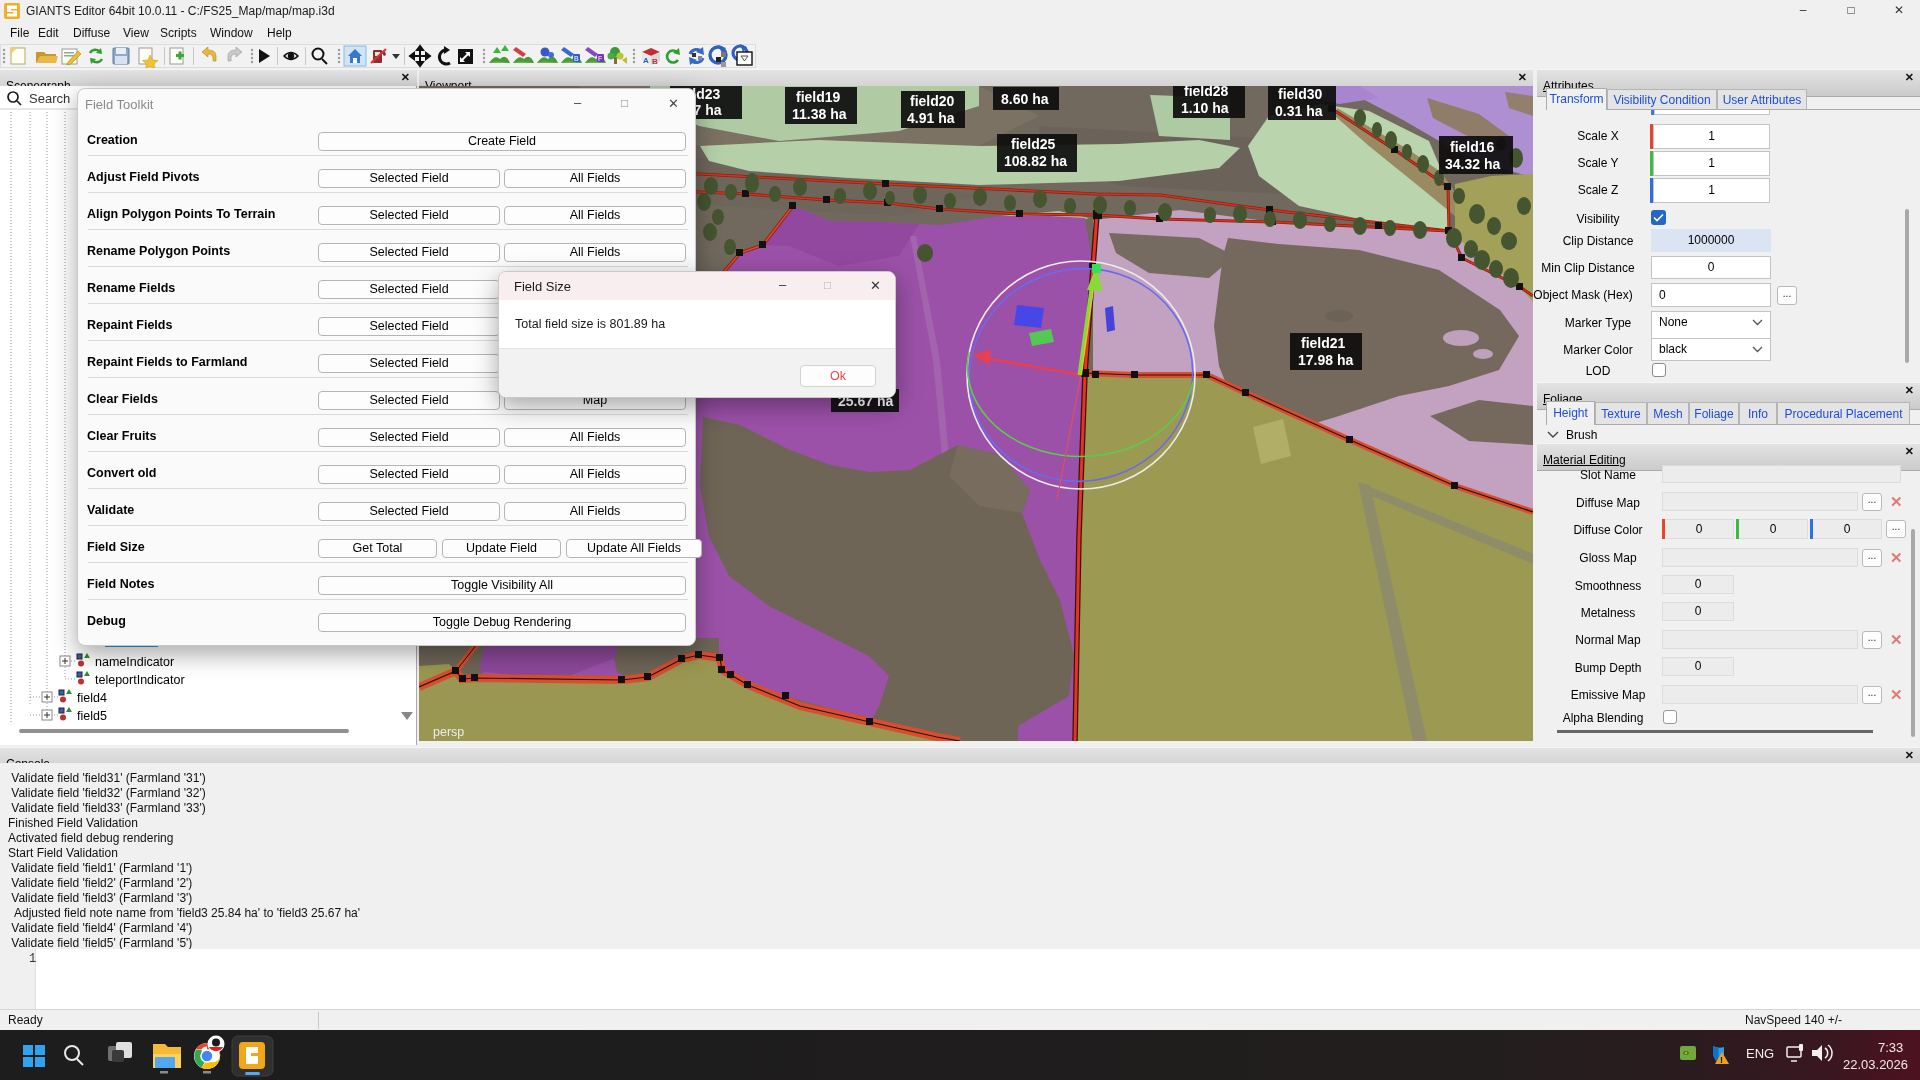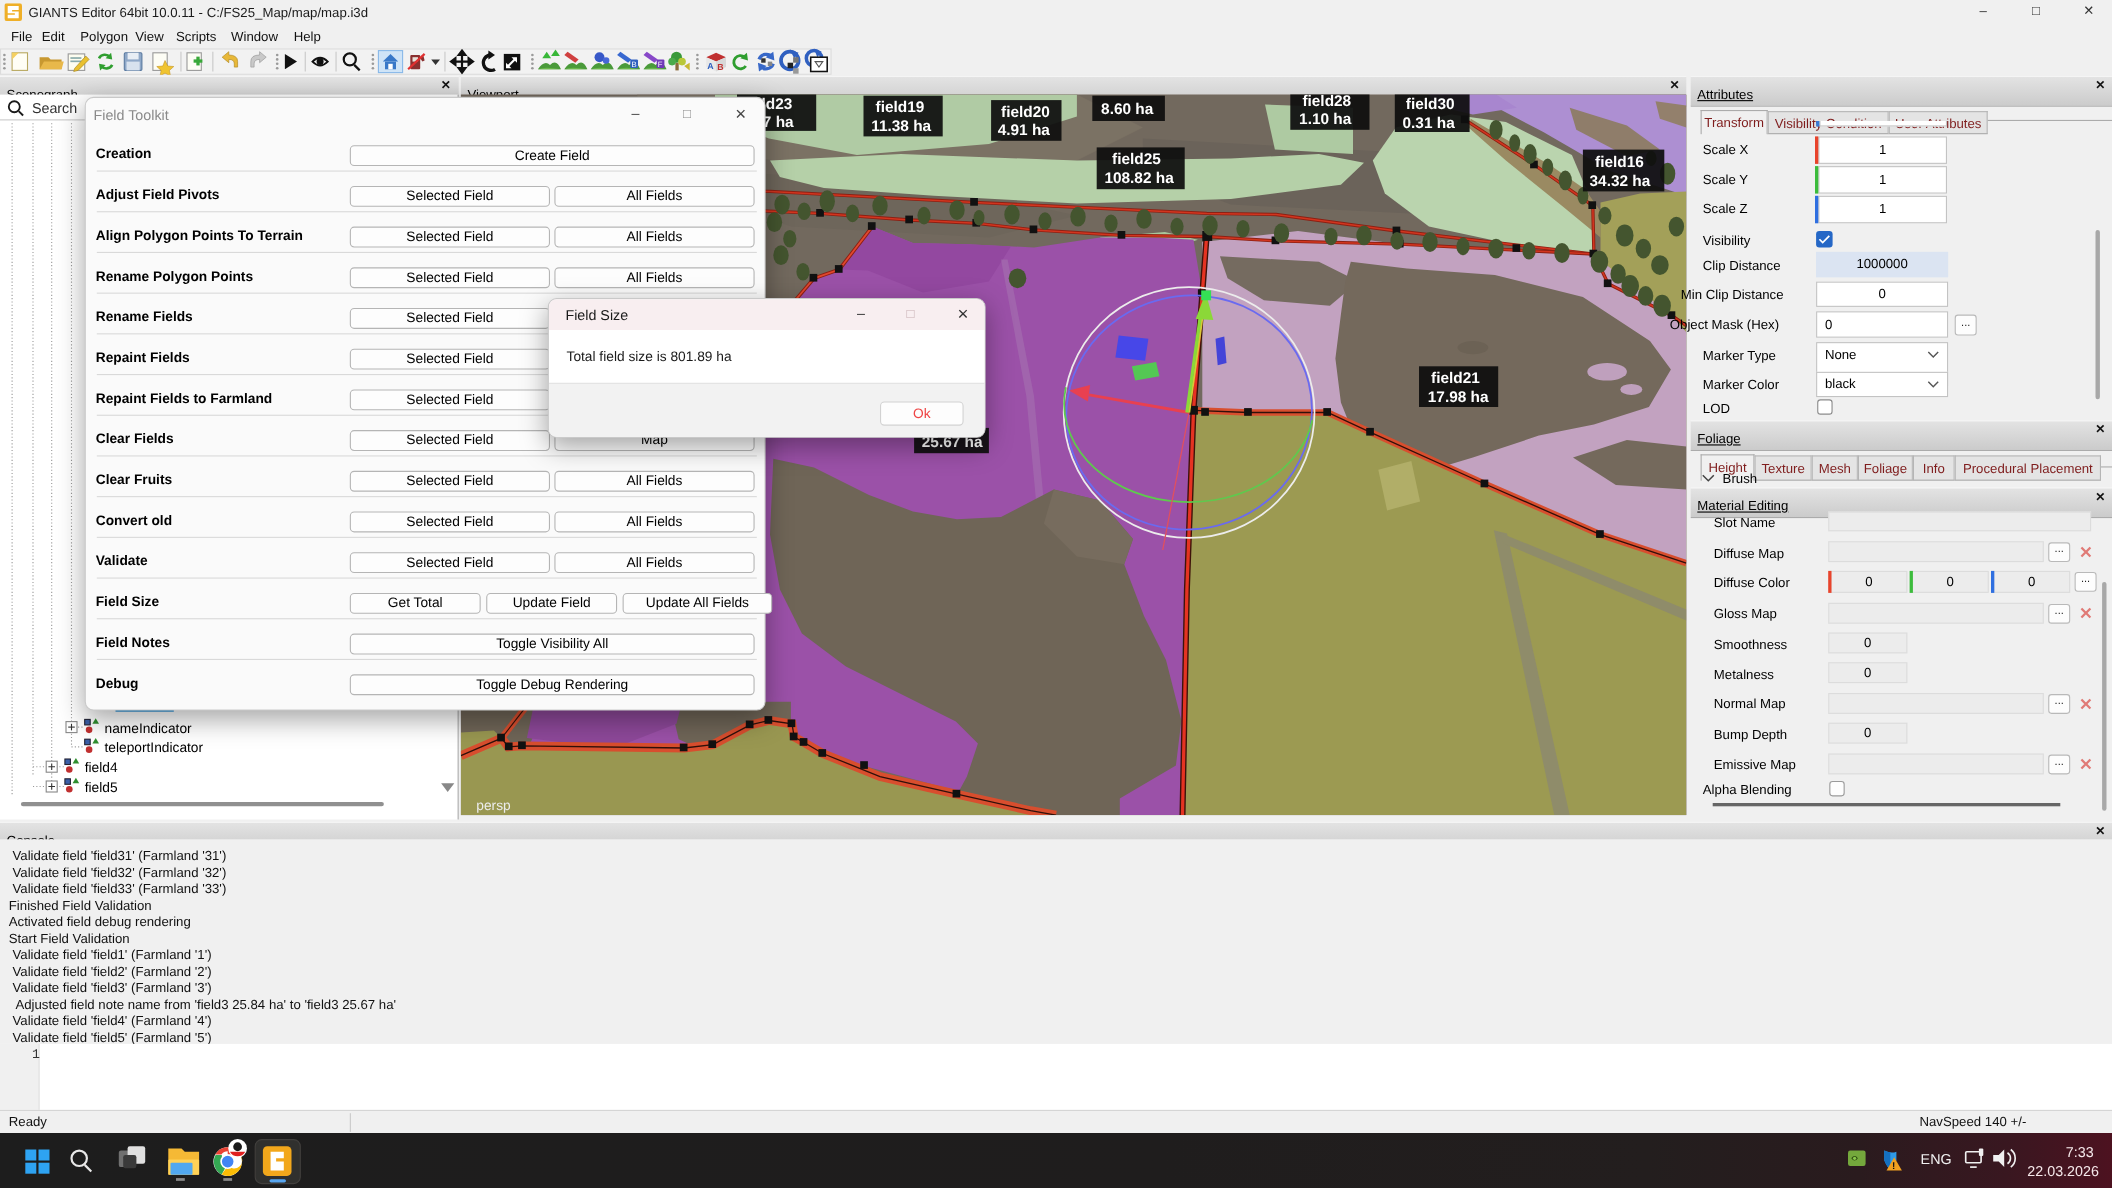--- a/index.html
+++ b/index.html
@@ -10,24 +10,24 @@
   #titlebar { left:0; top:0; width:1920px; height:22px; background:#f0f0f0; font-size:12px; color:#1a1a1a; }
   #menubar { left:0; top:22px; width:1920px; height:22px; background:#f0f0f0; font-size:12px; color:#111; }
   #menubar span { position:absolute; top:4px; }
   #toolbar { left:0; top:44px; width:1920px; height:24px; background:#f0f0f0; }
   .winbtn { position:absolute; top:0; width:30px; height:22px; text-align:center; line-height:20px; font-size:12px; color:#333; }
   
   .phead { position:absolute; height:28px; background:linear-gradient(#e3e3e3,#cbcbcb); border-top:1px solid #f5f5f5; border-bottom:1px solid #ababab; font-size:12px; color:#000; padding:9px 0 0 6px;text-decoration:underline; }
   .phx { position:absolute; right:6px; top:1px; font-size:11px; color:#111; font-weight:bold; }
   
   #scenegraph { left:0; top:86px; width:417px; height:659px; background:#fff; border-right:1px solid #a9a9a9; }
-  .tab { position:absolute; font-size:12px; color:#7f1d1d; text-align:center;margin-top:12px; }
+  .tab { position:absolute; font-size:12px; color:#1d4ed8; text-align:center; }
   .tab.active { background:#f0f0f0; border:1px solid #ababab; border-bottom:none; }
   .tab.inactive { background:#e4e4e4; border:1px solid #b5b5b5; border-bottom:1px solid #ababab; }
-  .alabel { position:absolute; font-size:12px; color:#000; text-align:left; }
+  .alabel { position:absolute; font-size:12px; color:#000; text-align:center; }
   .ainput { position:absolute; background:#fff; border:1px solid #c3c3c3; font-size:12px; color:#000; text-align:center; }
   .cbar { position:absolute; width:3px; }
   .dots3 { position:absolute; background:#fdfdfd; border:1px solid #b9b9b9; border-radius:3px; font-size:10px; text-align:center; color:#222; }
   .redx { position:absolute; color:#e07a76; font-size:15px; font-weight:bold; }
   
   #console-log { left:0; top:763px; width:1920px; height:186px; background:#f0f0f0; font-size:12px; color:#111; line-height:15px; white-space:pre; overflow:hidden; }
   #console-input { left:0; top:949px; width:1920px; height:60px; background:#fff; }
   #statusbar { left:0; top:1009px; width:1920px; height:21px; background:#f0f0f0; border-top:1px solid #d5d5d5; font-size:12px; color:#111;padding-left:20px; }
   
   #taskbar { left:0; top:1030px; width:1920px; height:50px; background:linear-gradient(90deg,#1d1d1d 0%,#1f1d1d 55%,#231e1e 78%,#2a1b1e 88%,#391720 95%,#4d1220 100%); }
@@ -51,21 +51,21 @@
       </svg>
     <span class="abs" style="left:26px;top:4px">GIANTS Editor 64bit 10.0.11 - C:/FS25_Map/map/map.i3d</span>
     <span class="winbtn" style="left:1788px">–</span>
     <span class="winbtn" style="left:1836px">□</span>
     <span class="winbtn" style="left:1884px">✕</span>
   </div>
 
   <div class="abs" id="menubar">
     <span style="left:10px">File</span>
     <span style="left:38px">Edit</span>
-    <span style="left:73px">Polygon</span>
+    <span style="left:73px">Diffuse</span>
     <span style="left:123px">View</span>
     <span style="left:160px">Scripts</span>
     <span style="left:210px">Window</span>
     <span style="left:267px">Help</span>
   </div>
 
   <div class="abs" id="toolbar">
     <div class="abs" style="left:0;top:0;width:756px;height:24px;background:#f2f2f2;border:1px solid #dcdcdc"></div>
     <svg class="abs" style="left:0;top:0" width="760" height="24" viewBox="0 0 760 24">
       <g fill="#9a9a9a">

